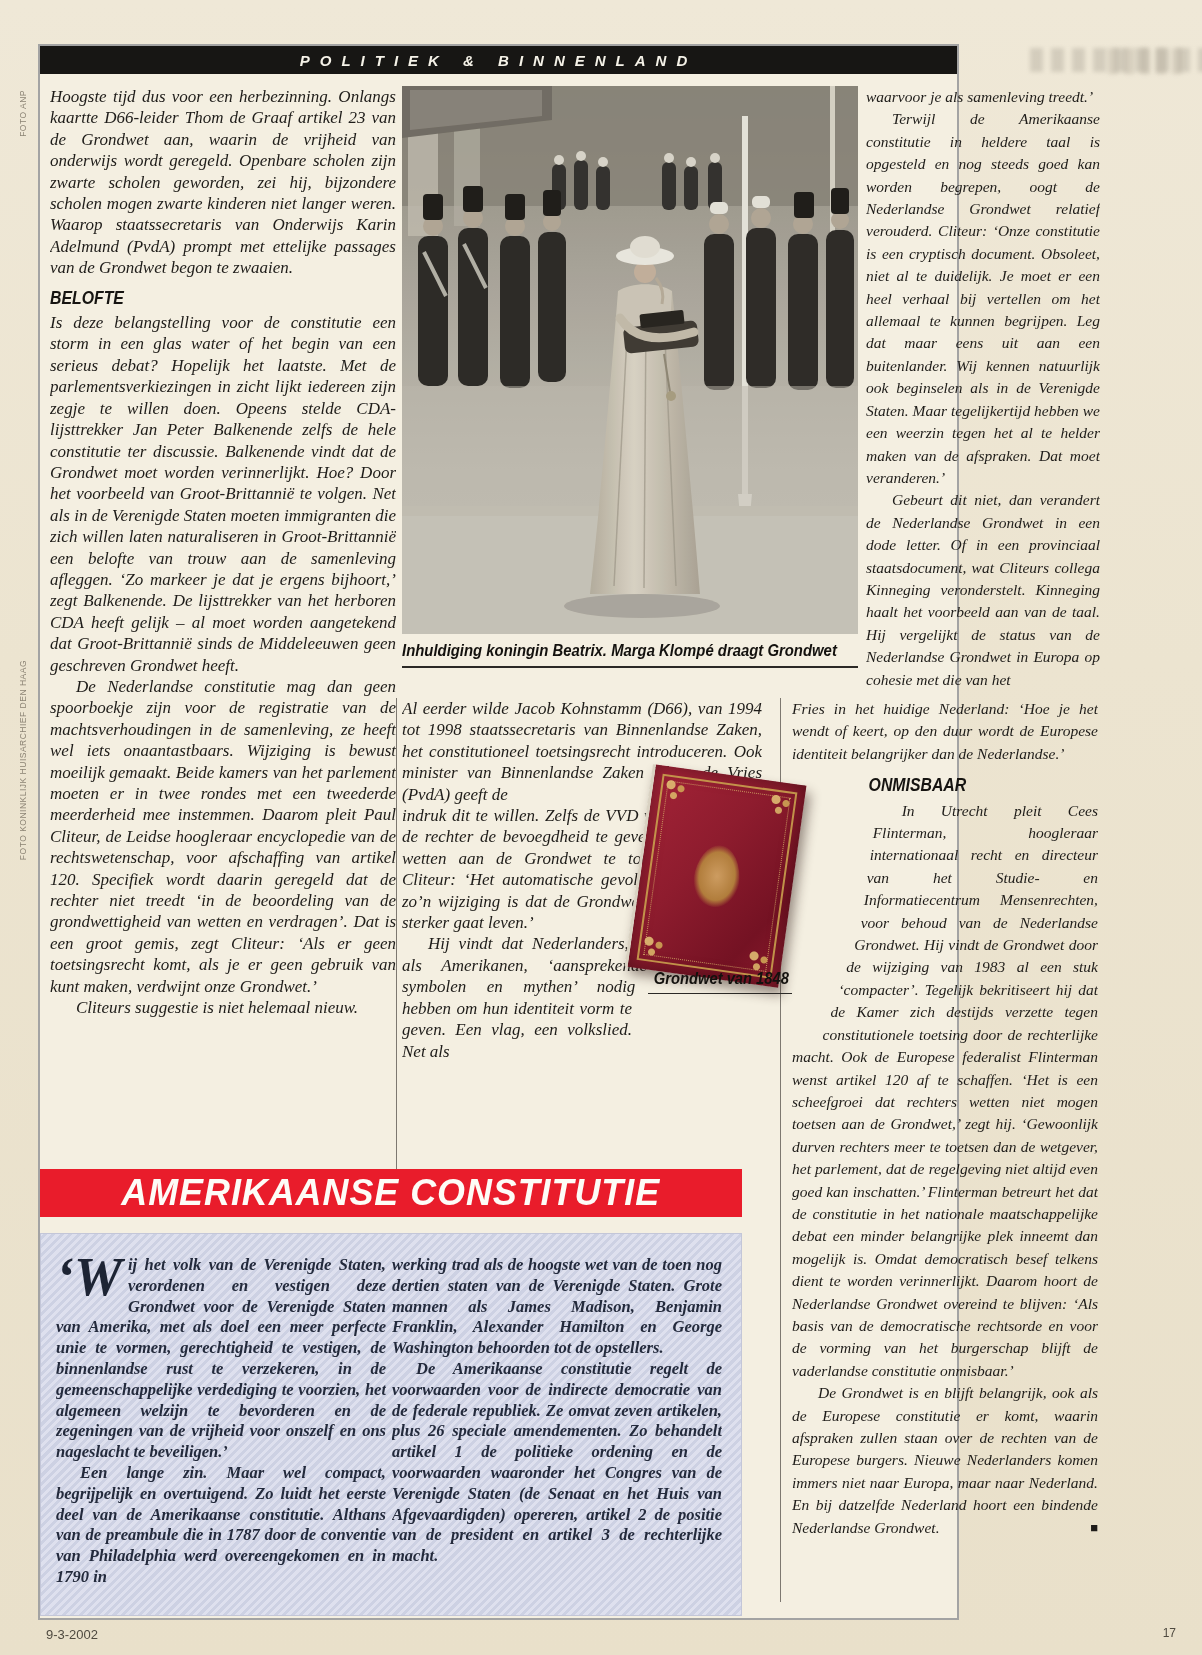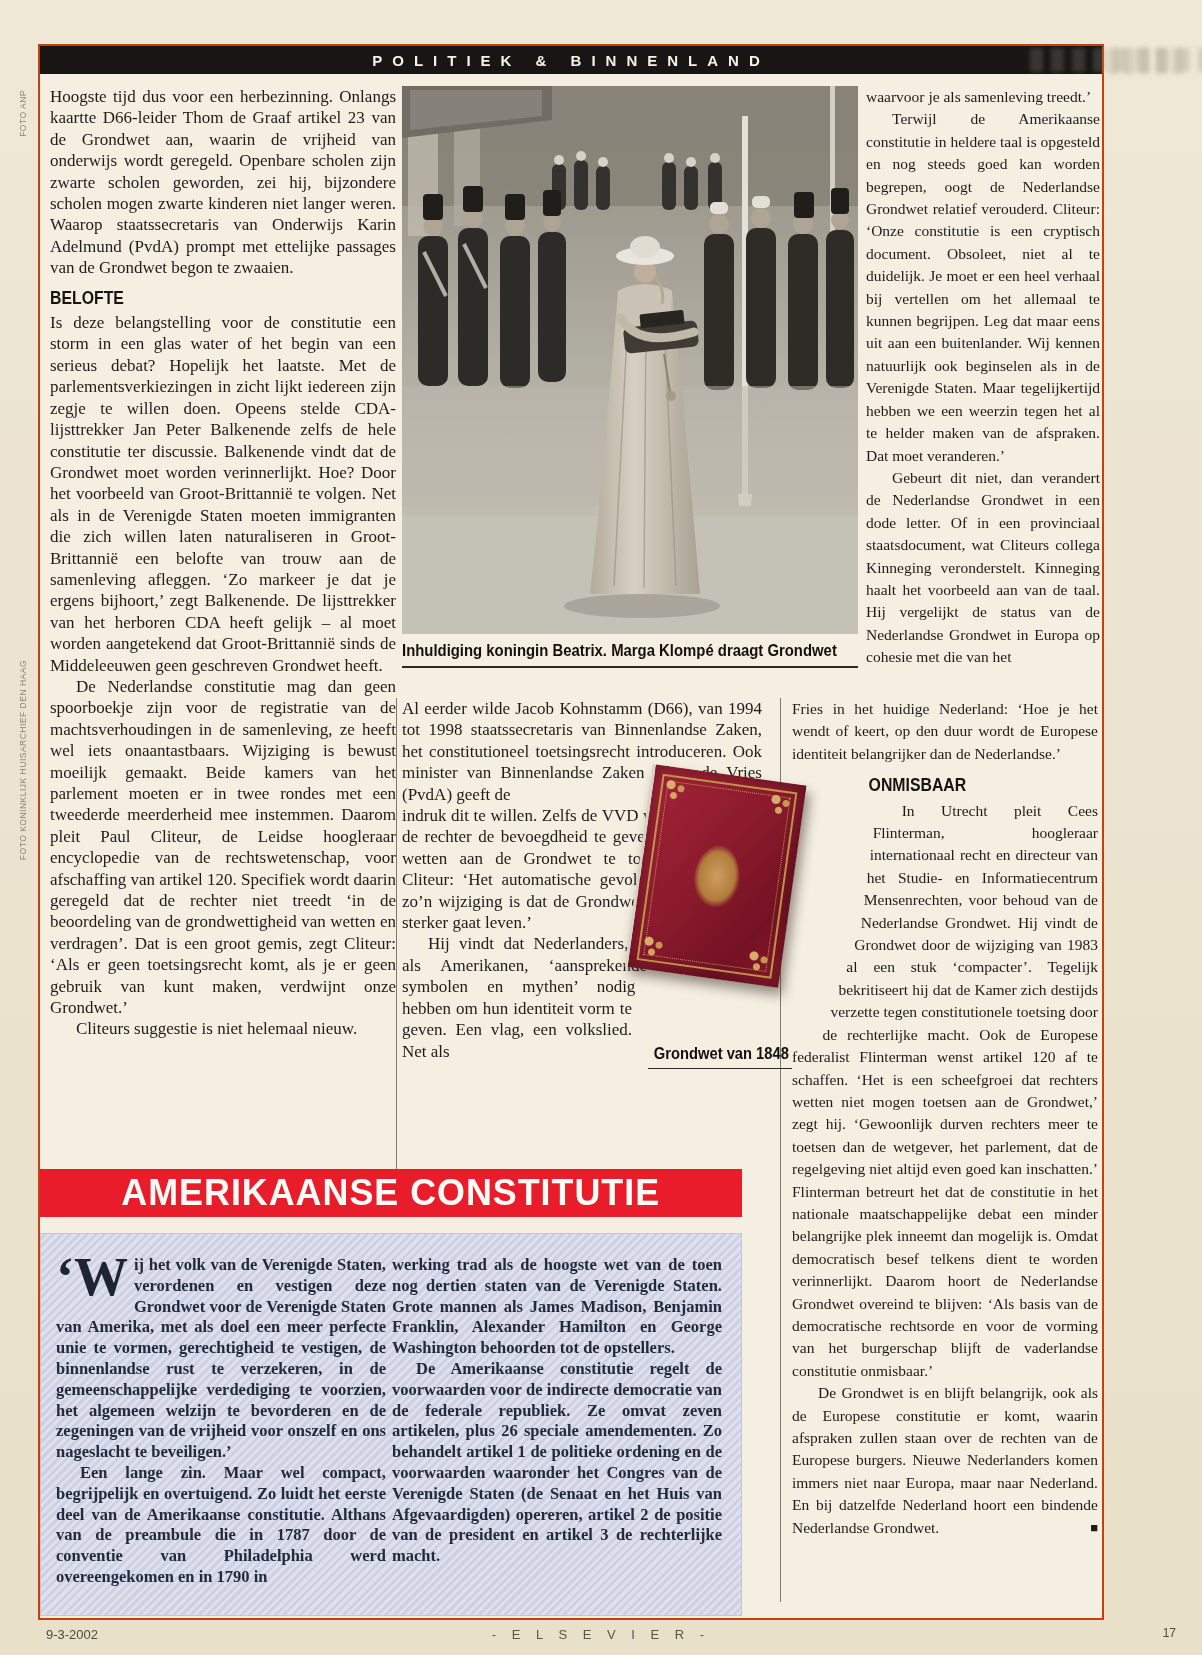--- a/index.html
+++ b/index.html
@@ -7,22 +7,22 @@
     width:1202px;height:1655px;
     background:linear-gradient(180deg,#efe8d7 0%,#ece4d0 40%,#e9e0ca 100%);
     font-family:"Liberation Serif",serif;
     position:relative;overflow:hidden;
     -webkit-font-smoothing:antialiased;
   }
   .page{position:absolute;inset:0;}
 
   
   .frame{
-    position:absolute;left:38px;top:44px;width:1066px;height:1576px;
-    border:2px solid #c2410c;background:#f4efe1;box-sizing:border-box;
+    position:absolute;left:38px;top:44px;width:921px;height:1576px;
+    border:2px solid #a3a3a3;background:#f4efe1;box-sizing:border-box;font-style:italic;
   }
   .headerbar{
     position:absolute;left:0;top:0;width:100%;height:28px;background:#171614;
     color:#f5f2e8;text-align:center;line-height:29px;
     font-family:"Liberation Sans",sans-serif;font-weight:bold;font-size:15px;
     letter-spacing:10px;white-space:nowrap;
   }
   .ghost-bleed{
     position:absolute;left:990px;top:2px;width:190px;height:24px;
     background:repeating-linear-gradient(90deg,#8f897c 0 13px,transparent 13px 21px);
@@ -87,21 +87,21 @@
     opacity:.85;border-radius:50% 50% 50% 50%/60% 60% 40% 40%;
   }
   .book .fl{position:absolute;width:26px;height:26px;
     background:radial-gradient(circle at 30% 30%,#e0bc72 0 4px,transparent 5px),
                radial-gradient(circle at 70% 40%,#cfa355 0 3px,transparent 4px),
                radial-gradient(circle at 45% 70%,#d9b368 0 3px,transparent 4px);
     opacity:.9;}
   .fl.tl{left:10px;top:10px;} .fl.tr{right:10px;top:10px;}
   .fl.bl{left:10px;bottom:10px;} .fl.br{right:10px;bottom:10px;}
   .book-caption{
-    position:absolute;left:608px;top:999px;width:144px;text-align:center;
+    position:absolute;left:608px;top:924px;width:144px;text-align:center;
     font-family:"Liberation Sans",sans-serif;font-weight:bold;font-size:16px;color:#13110e;
     padding-bottom:5px;border-bottom:1.5px solid #2b2926;white-space:nowrap;
   }
   .book-caption span{display:inline-block;transform:scaleX(.92);}
 
   
   .banner{
     position:absolute;left:0;top:1123px;width:702px;height:48px;background:#e91c2b;
     color:#fdfcf7;text-align:center;
   }
@@ -348,17 +348,16 @@
         <p class="indent">De Amerikaanse constitutie regelt de voorwaarden voor de indirecte democratie van de federale republiek. Ze omvat zeven artikelen, plus 26 speciale amendementen. Zo behandelt artikel 1 de politieke ordening en de voorwaarden waaronder het Congres van de Verenigde Staten (de Senaat en het Huis van Afgevaardigden) opereren, artikel 2 de positie van de president en artikel 3 de rechterlijke macht.</p>
       </div>
     </div>
 
   </div>
 
   <div class="ghost-bleed2"></div>
 
   <div class="footer">
     <span class="f-date">9-3-2002</span>
-    <span class="f-brand">- E L S E V I E R -</span>
     <span class="f-page">17</span>
   </div>
 
 </div>
 
 </body></html>

